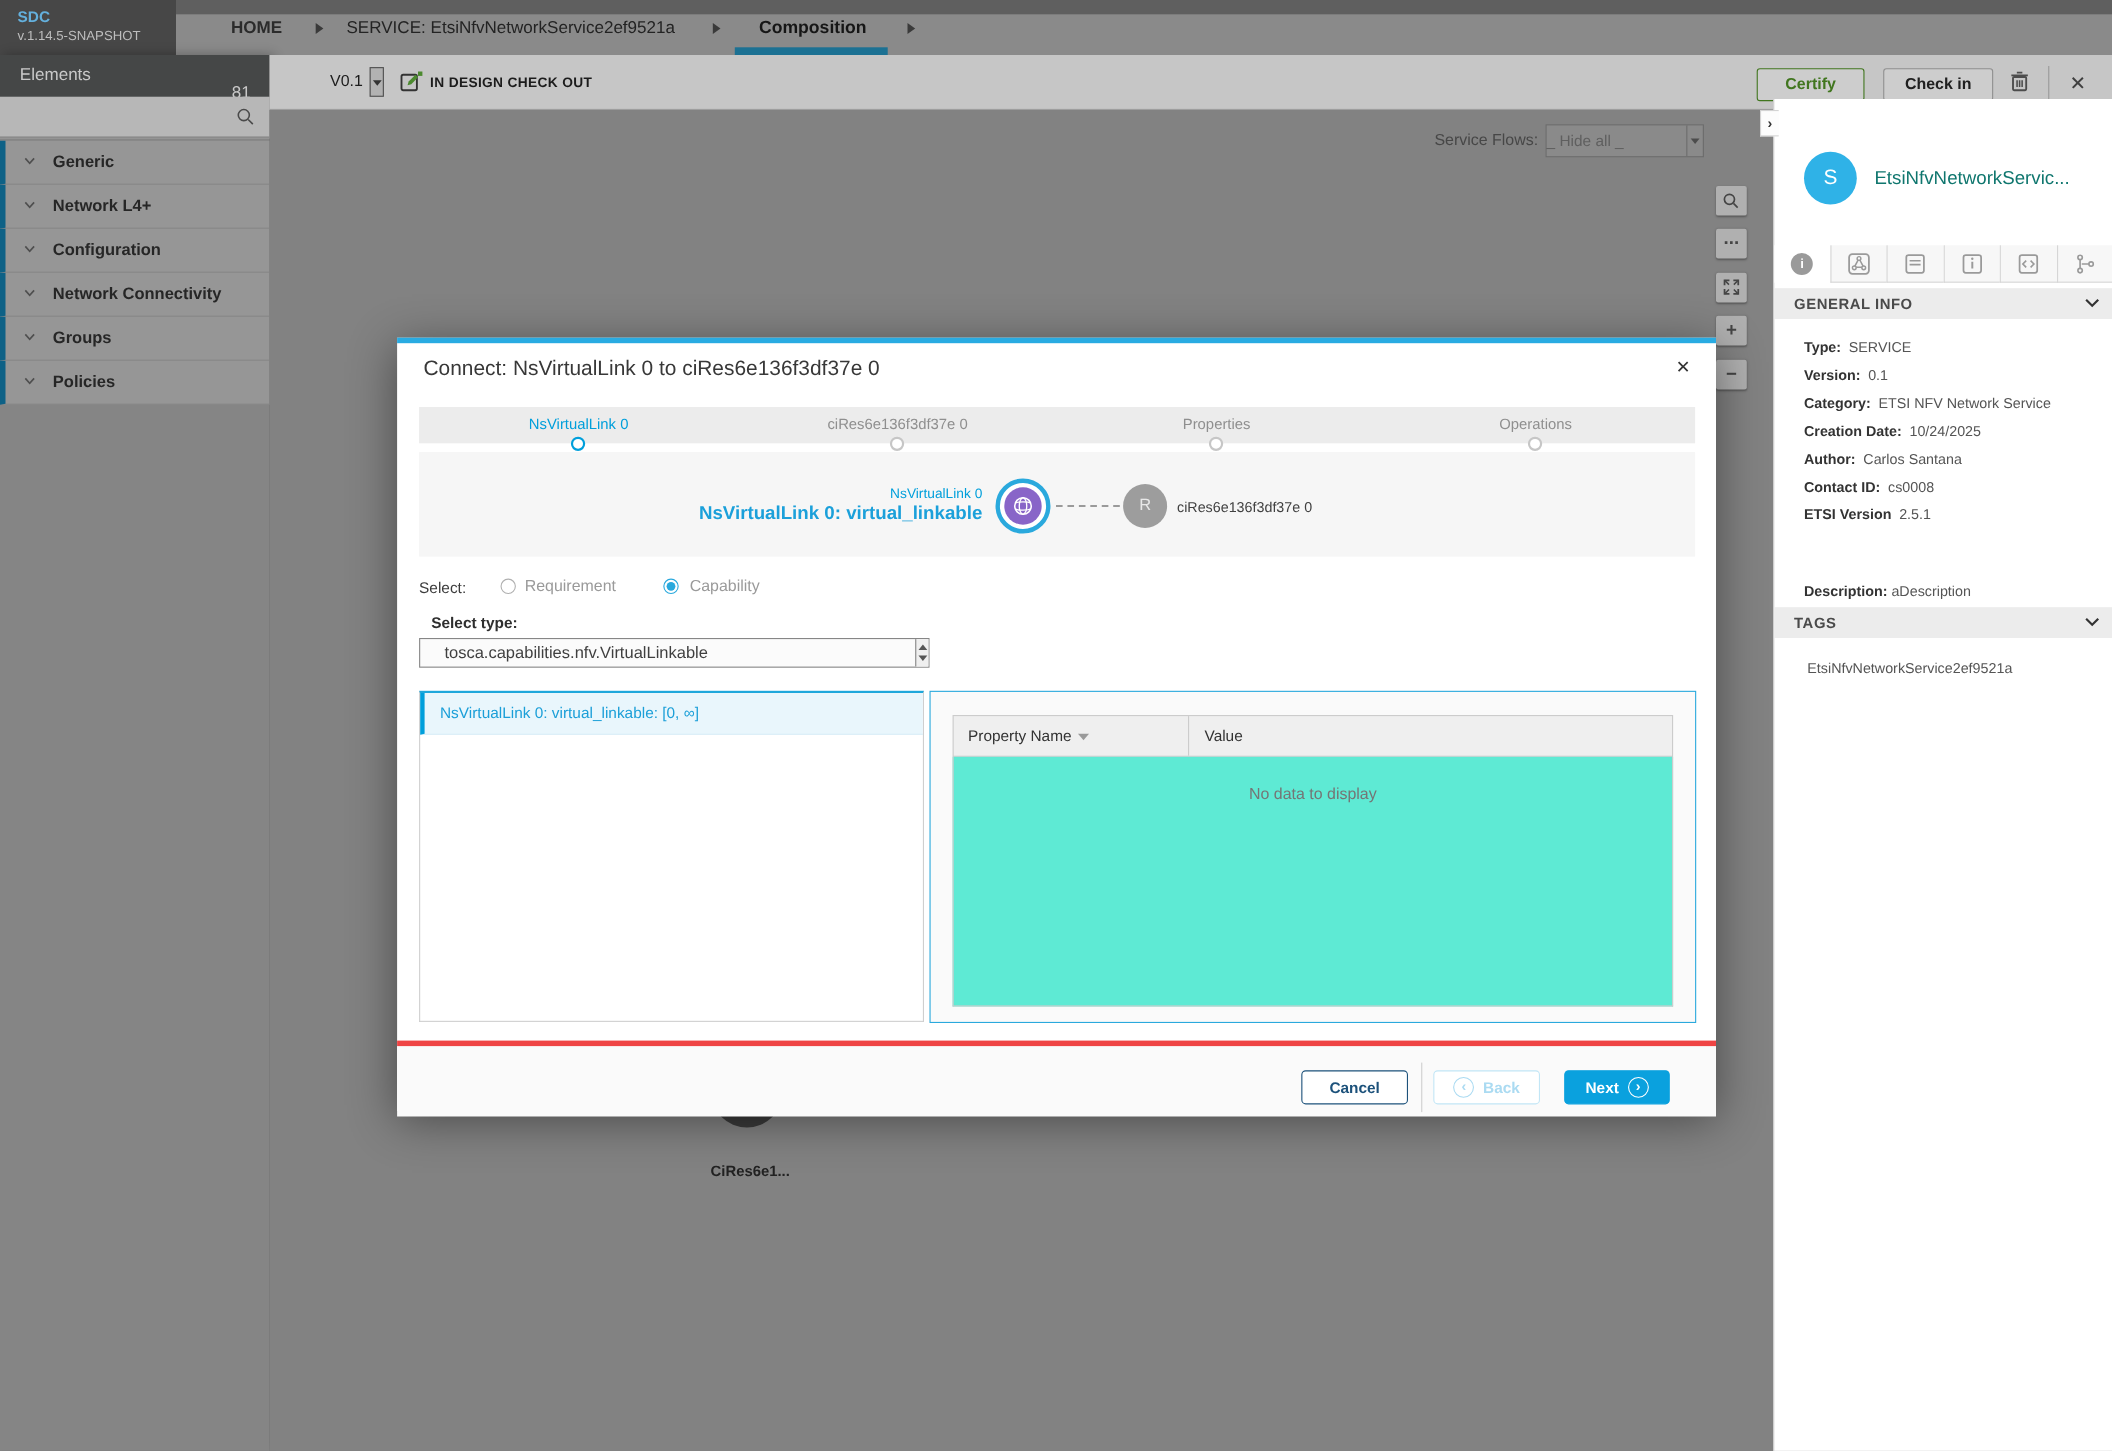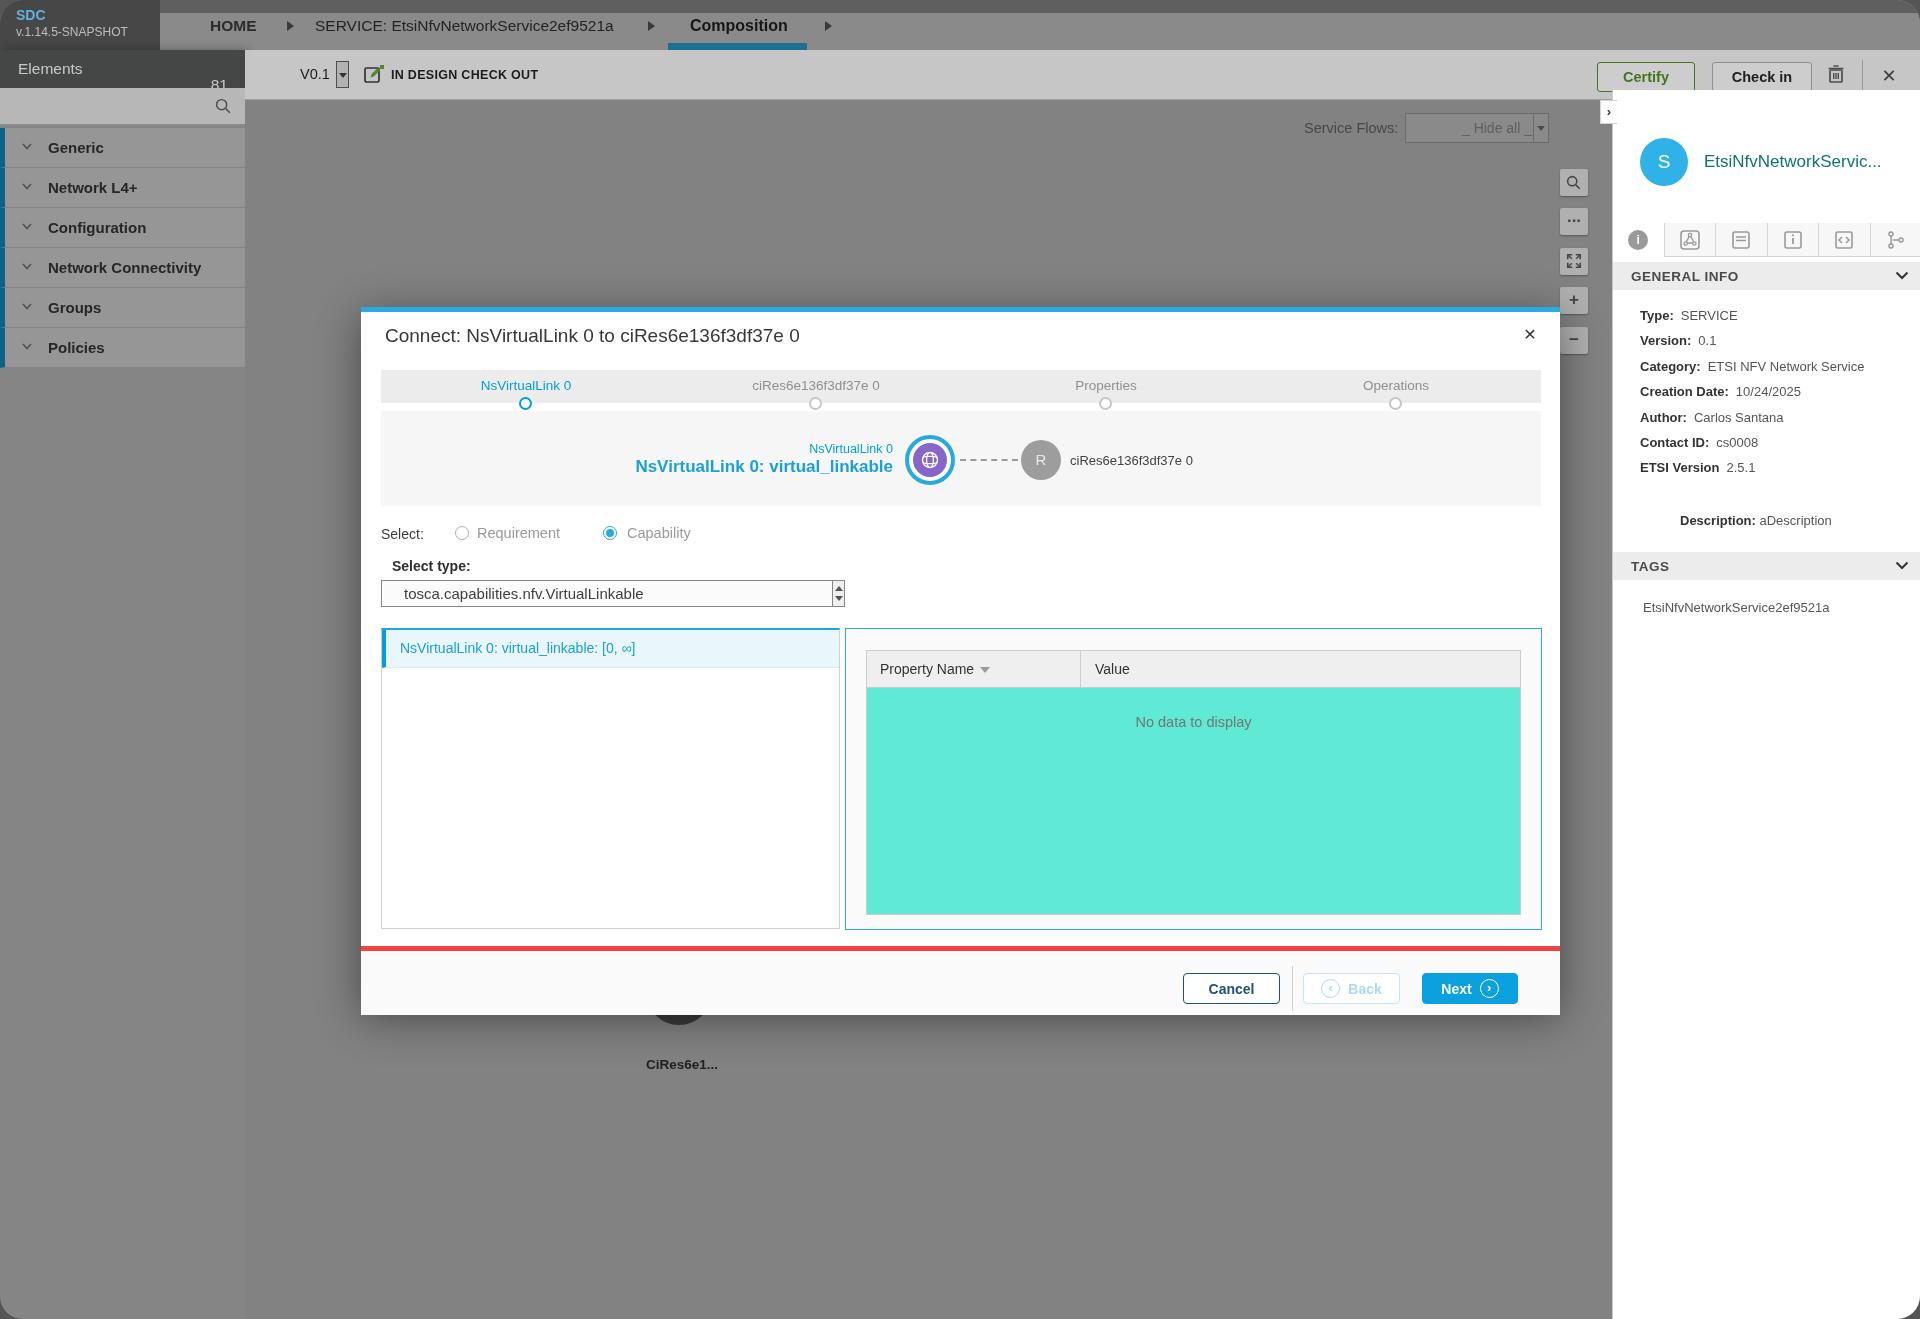--- a/index.html
+++ b/index.html
@@ -1,17 +1,17 @@
 <!DOCTYPE html>
 <html><head>
 <meta charset="utf-8">
 <style>
   * { margin:0; padding:0; box-sizing:border-box; }
   body { background:#555; font-family:"Liberation Sans", sans-serif; }
-  .screen { position:relative; width:1920px; height:1319px; overflow:hidden; background:#828282; font-family:"Liberation Sans", sans-serif;border-radius:23px; }
+  .screen { position:relative; width:1920px; height:1319px; overflow:hidden; background:#828282; font-family:"Liberation Sans", sans-serif; }
 
   
   .header { position:absolute; left:0; top:0; width:1920px; height:50px; background:#8a8a8a; }
   .header-topstrip { position:absolute; left:0; top:0; width:1920px; height:13px; background:#5f5f5f; }
   .logo-block { position:absolute; left:0; top:0; width:160px; height:50px; background:#474747; }
   .logo-sdc { position:absolute; left:16px; top:7px; font-size:14px; font-weight:bold; color:#64b0dd; }
   .logo-ver { position:absolute; left:16px; top:25px; font-size:12px; color:#bdbdbd; }
   .crumb { position:absolute; top:17px; font-size:15.5px; color:#232323; white-space:nowrap; }
   .crumb-home { left:210px; font-weight:600; color:#2b2b2b; }
   .crumb-service { left:315px; }
@@ -42,21 +42,21 @@
   .btn-certify { position:absolute; left:1352px; top:12px; width:98px; height:30px; background:#cdcdcd; border:1px solid #41761f; border-radius:3px; font-size:14.5px; font-weight:600; color:#41761f; text-align:center; line-height:28px; cursor:pointer; }
   .btn-checkin { position:absolute; left:1467px; top:12px; width:100px; height:30px; background:#cdcdcd; border:1px solid #8f8f8f; border-radius:3px; font-size:14.5px; font-weight:600; color:#202020; text-align:center; line-height:28px; cursor:pointer; }
   .tb-trash { position:absolute; left:1581px; top:13px; cursor:pointer; }
   .tb-divider { position:absolute; left:1617px; top:10px; width:1px; height:30px; background:#9a9a9a; }
   .tb-close { position:absolute; left:1630px; top:12px; width:28px; height:28px; font-size:18px; color:#3f3f3f; text-align:center; line-height:28px; cursor:pointer; }
 
   
   .canvas { position:absolute; left:245px; top:100px; width:1367px; height:1219px; background:#828282; }
   .sf-label { position:absolute; left:1059px; top:20px; font-size:14.5px; color:#474747; }
   .sf-select { position:absolute; left:1160px; top:13px; width:144px; height:30px; border:1px solid #6b6b6b; background:#8a8a8a; }
-  .sf-select-text { position:absolute; left:0; right:16px; top:6px; text-align:right; font-size:14px; color:#5f5f5f; }
+  .sf-select-text { position:absolute; left:0; right:16px; top:6px; text-align:left; font-size:14px; color:#5f5f5f; }
   .sf-select-stepper { position:absolute; right:0; top:0; width:15px; height:28px; border-left:1px solid #6b6b6b; }
   .sf-select-stepper:after { content:""; position:absolute; left:3px; top:12px; border-left:4px solid transparent; border-right:4px solid transparent; border-top:5px solid #4c4c4c; }
   .zoombtn { position:absolute; left:1315px; width:28px; height:27px; background:#b0b0b0; border-radius:2px; box-shadow:0 1px 2px rgba(0,0,0,0.35); color:#454545; text-align:center; cursor:pointer; }
   .zb-search { top:69px; } .zb-more { top:108px; } .zb-expand { top:148px; } .zb-plus { top:187px; } .zb-minus { top:227px; }
   .zb-glyph { font-size:17px; font-weight:bold; line-height:26px; }
   .zoombtn svg { margin-top:5px; }
   .canvas-node { position:absolute; left:401px; top:859px; width:66px; height:66px; border-radius:50%; background:#3b3b3b; }
   .canvas-node-label { position:absolute; left:377px; top:933px; width:120px; text-align:center; font-size:13.5px; font-weight:600; color:#222;margin-top:24px; }
 
   
@@ -69,21 +69,21 @@
   .rp-tab:first-child { border-left:none; }
   .rp-tab.active { background:#fff; border-bottom:none; }
   .circle-i { width:20px; height:20px; border-radius:50%; background:#9a9a9a; color:#fff; font-size:12px; font-weight:bold; text-align:center; line-height:20px; font-style:normal; }
   .rp-secbar { position:absolute; left:0; width:308px; height:28px; background:#ececec; }
   .rp-secbar .sec-title { position:absolute; left:18px; top:7px; font-size:13.5px; font-weight:bold; letter-spacing:0.5px; color:#4a4a4a; }
   .rp-secbar svg { position:absolute; right:12px; top:9px; }
   .sec-ginfo { top:172px; } .sec-tags { top:462px; }
   .rp-fields { position:absolute; left:27px; top:218px; width:270px; }
   .rp-row { height:25.4px; font-size:13px; color:#555; white-space:nowrap; }
   .rp-row b { color:#333; margin-right:7px; }
-  .rp-desc { position:absolute; left:27px; top:423px; font-size:13px; color:#555;margin-left:40px; }
+  .rp-desc { position:absolute; left:27px; top:440px; font-size:13px; color:#555; }
   .rp-desc b { color:#333; }
   .rp-tag { position:absolute; left:30px; top:510px; font-size:13px; color:#555; }
 
   
   .modal { position:absolute; left:361px; top:307px; width:1199px; height:703px; background:#fff; border-top:5px solid #29abe2; box-shadow:0 8px 40px rgba(0,0,0,0.45); z-index:10; }
   .m-title { position:absolute; left:24px; top:13px; font-size:19px; color:#383838; }
   .m-close { position:absolute; right:18px; top:11px; width:24px; height:24px; font-size:16px; color:#333; text-align:center; line-height:24px; cursor:pointer; }
   .m-wizard { position:absolute; left:20px; top:58px; width:1160px; height:33px; background:#ececec; display:flex; }
   .m-step { flex:1; position:relative; text-align:center; font-size:13.5px; color:#8f8f8f; padding-top:8px; cursor:pointer; }
   .m-step.active { color:#009fdb; }

